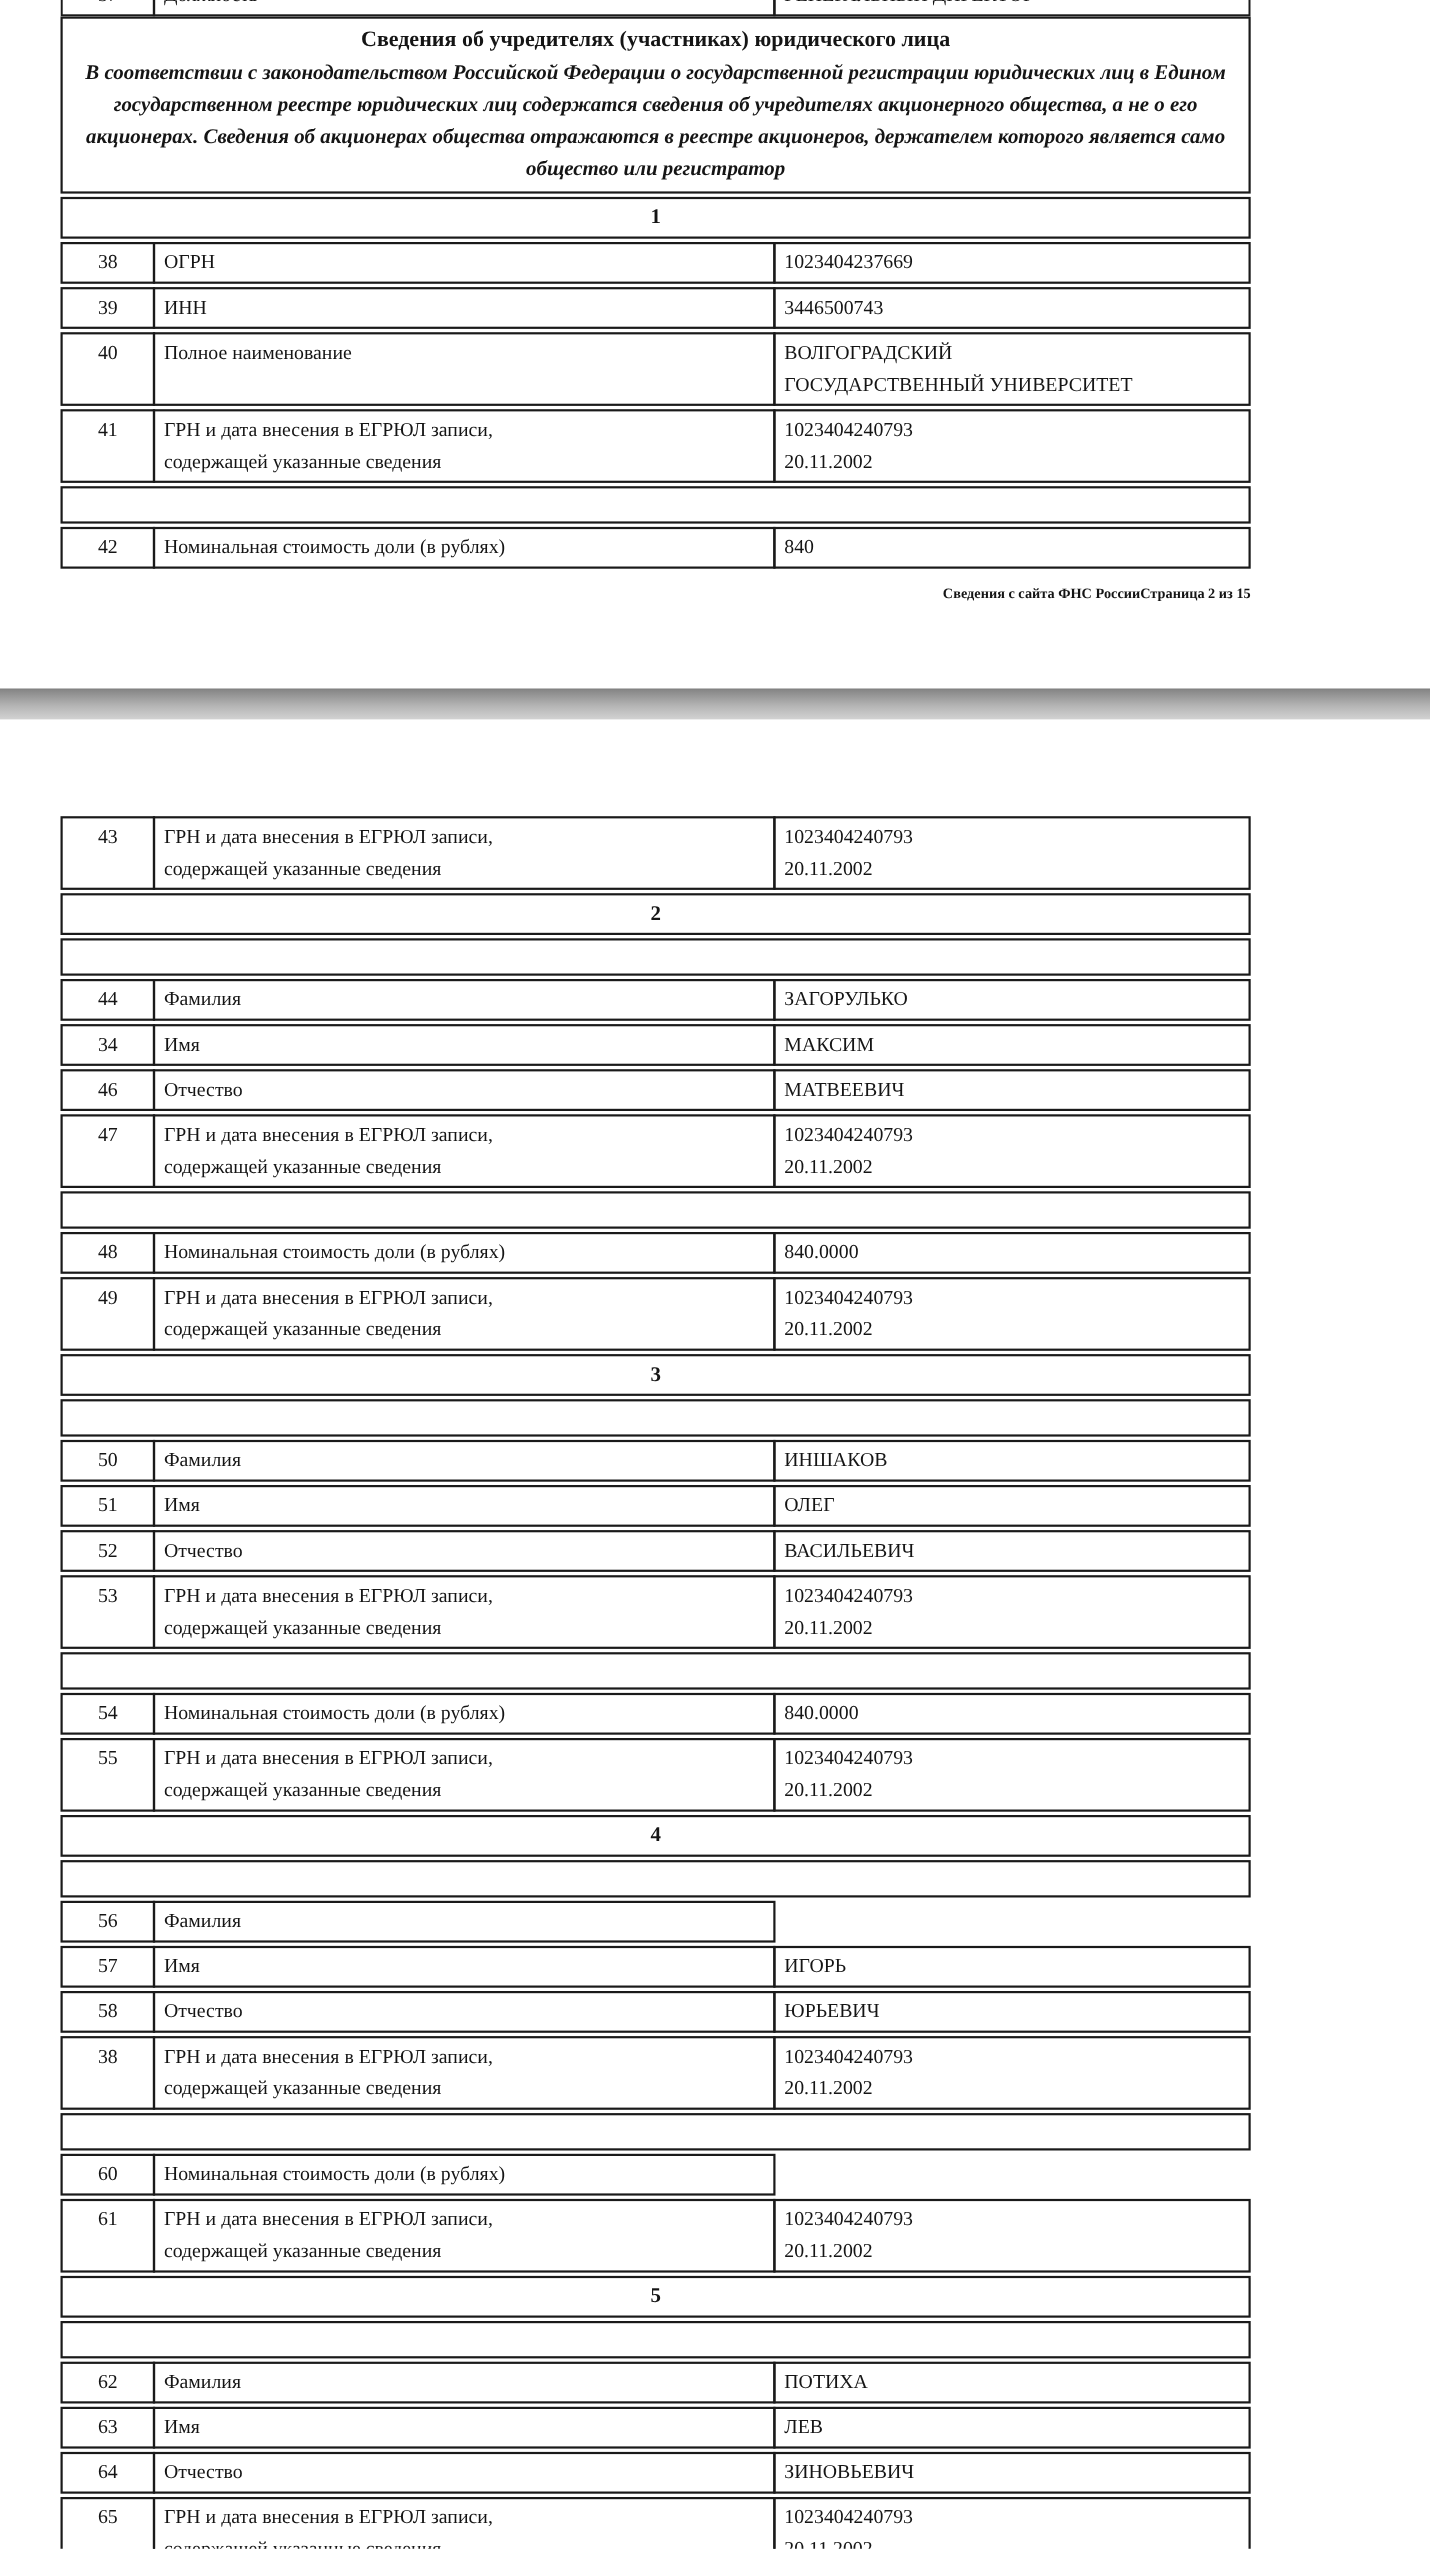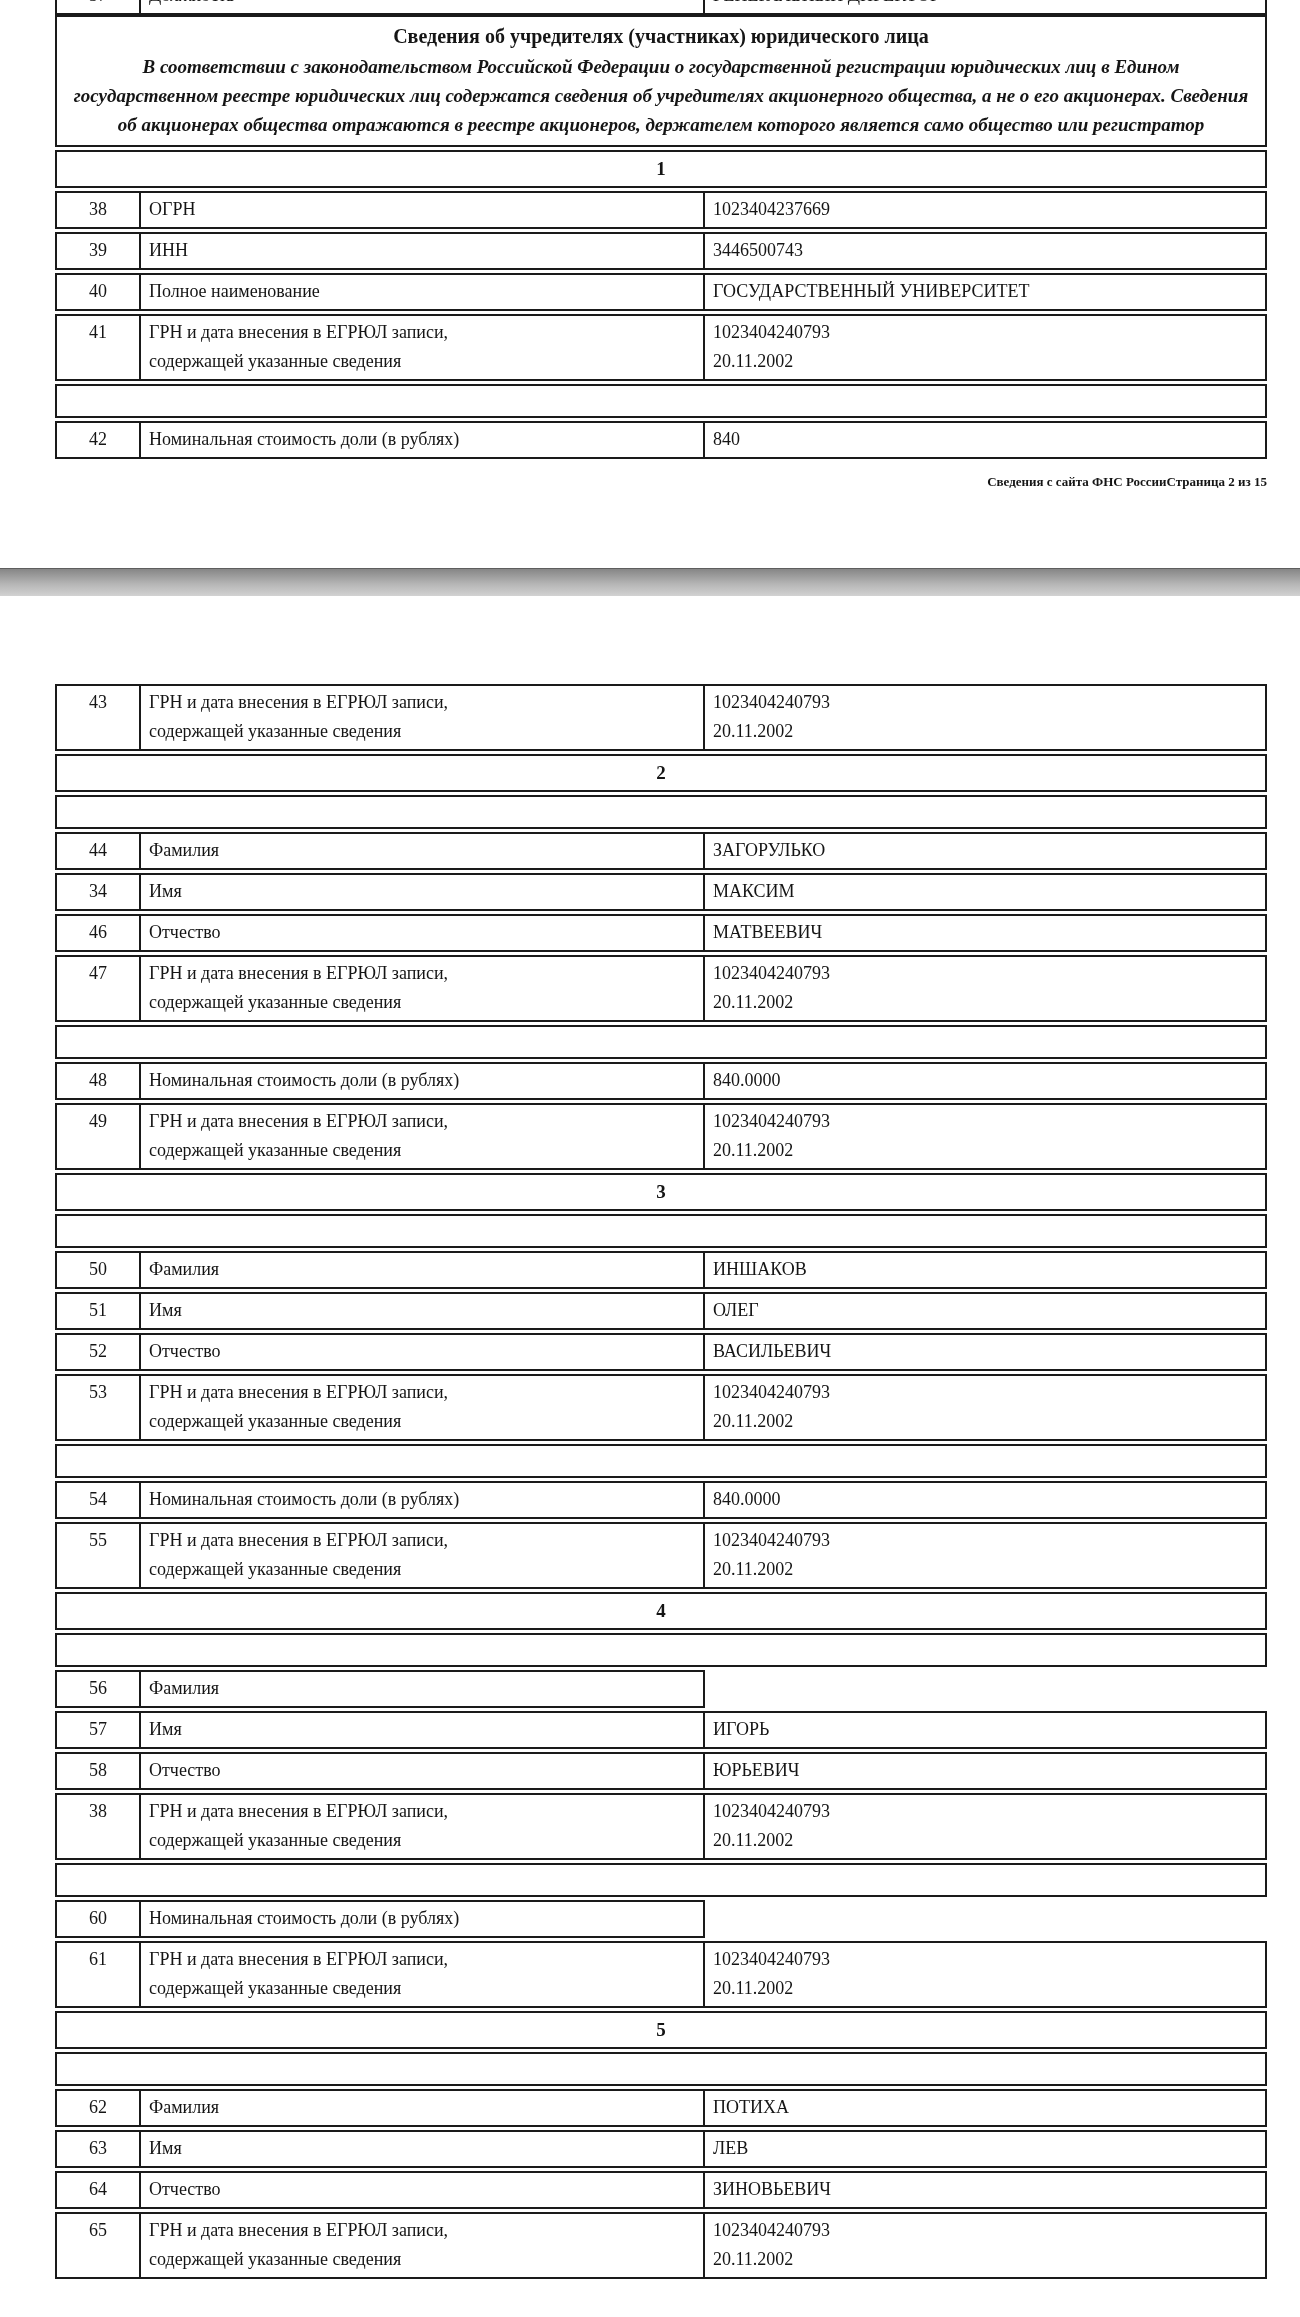--- a/index.html
+++ b/index.html
@@ -7,21 +7,21 @@
     --ink:#151515;
     --sep-top:#868686;
     --sep-bottom:#d2d2d2;
   }
   *{box-sizing:border-box;}
   html,body{margin:0;padding:0;}
   body{
     width:1300px;height:2317px;overflow:hidden;background:#ffffff;
     font-family:"Liberation Serif","DejaVu Serif",serif;color:var(--ink);
   }
-  .sheet{width:1212px;margin-left:55px;}
+  .sheet{width:1082px;margin-left:55px;}
   
   .t-row{display:flex;margin-bottom:3px;}
   .t-row .c{
     border:2px solid var(--border);
     padding:2px 8px 3px;line-height:29px;min-height:38px;
     font-size:18px;overflow:hidden;
   }
   .t-row .c + .c{margin-left:-2px;}
   .c.num{flex:0 0 86px;text-align:center;}
   .c.lab{flex:0 0 566px;}
@@ -104,20 +104,21 @@
           </div>
         </div>
         <div class="t-row field">
           <div class="c num">
             <div>40</div>
           </div>
           <div class="c lab">
             <div>Полное наименование</div>
           </div>
           <div class="c val">
+            <div>ВОЛГОГРАДСКИЙ</div>
             <div>ГОСУДАРСТВЕННЫЙ УНИВЕРСИТЕТ</div>
           </div>
         </div>
         <div class="t-row field">
           <div class="c num">
             <div>41</div>
           </div>
           <div class="c lab">
             <div>ГРН и дата внесения в ЕГРЮЛ записи,</div>
             <div>содержащей указанные сведения</div>

